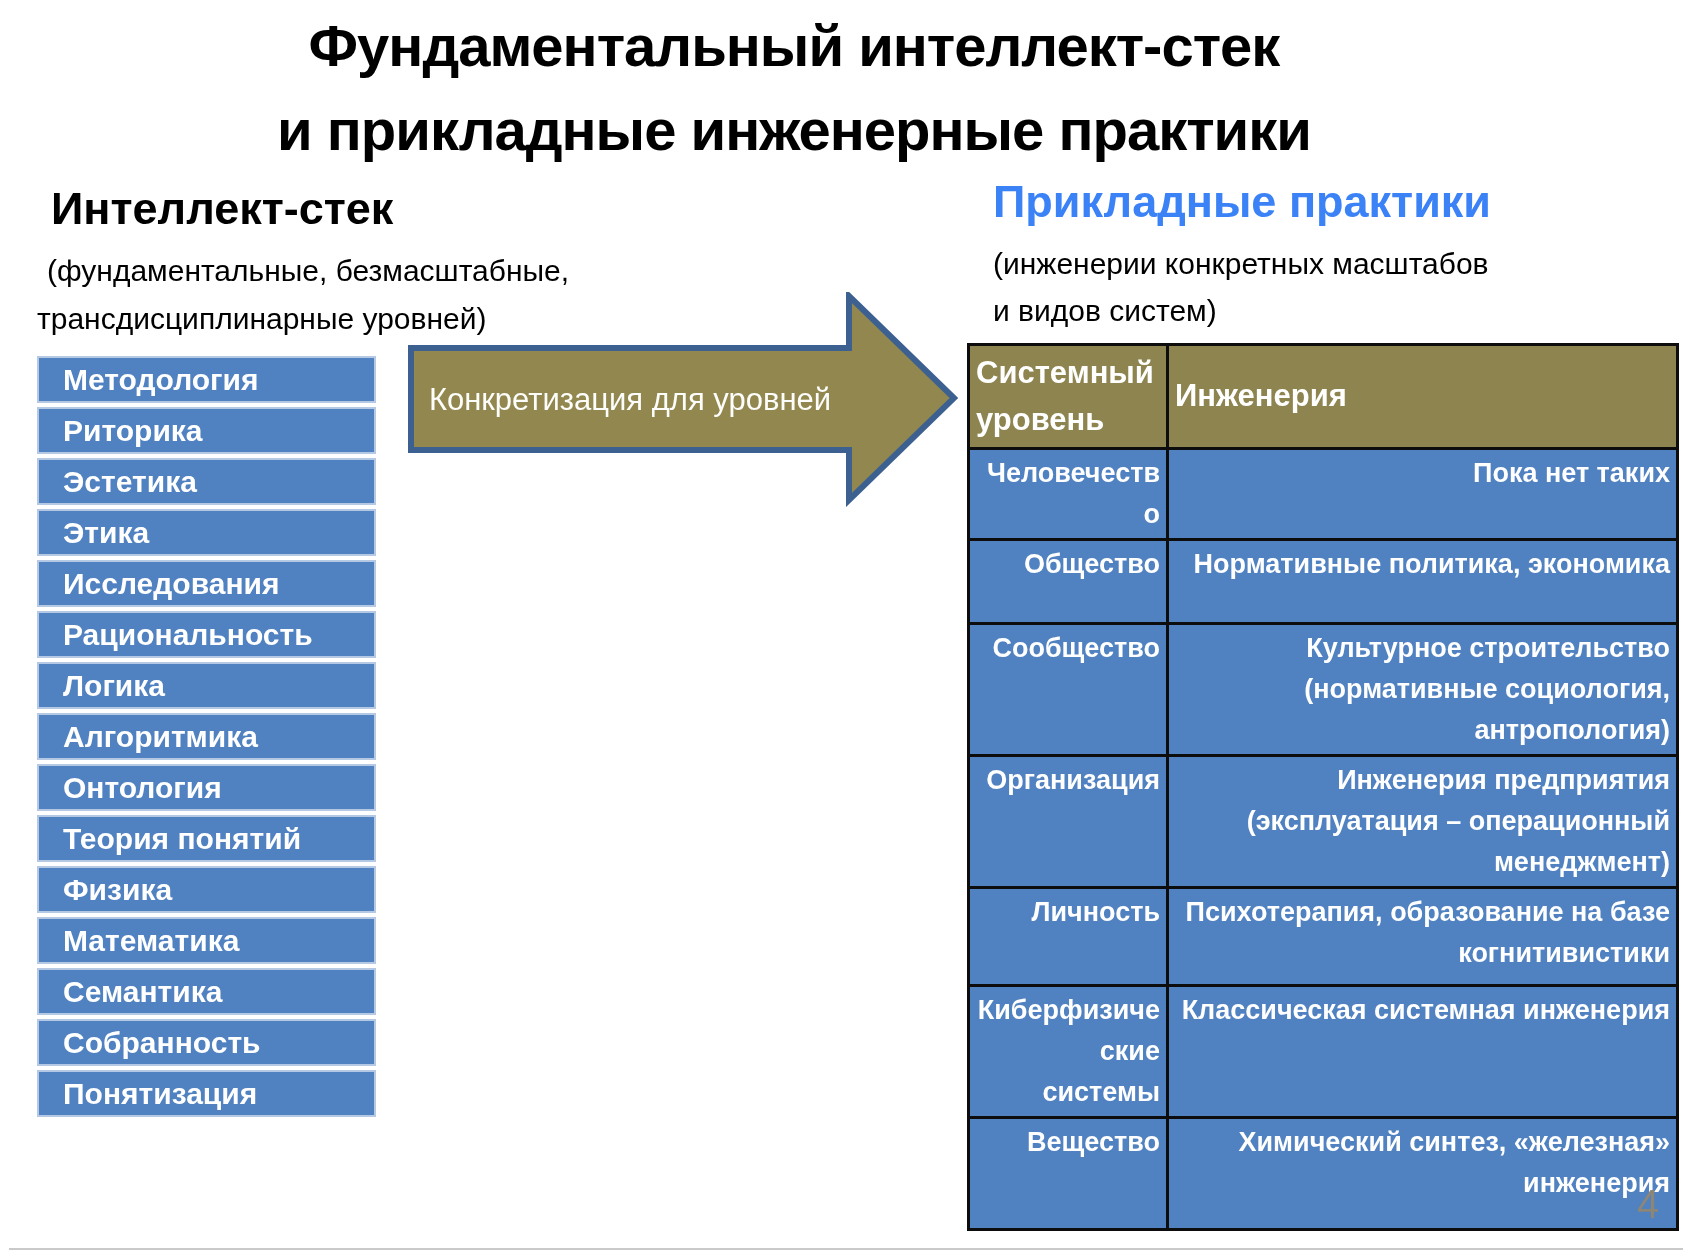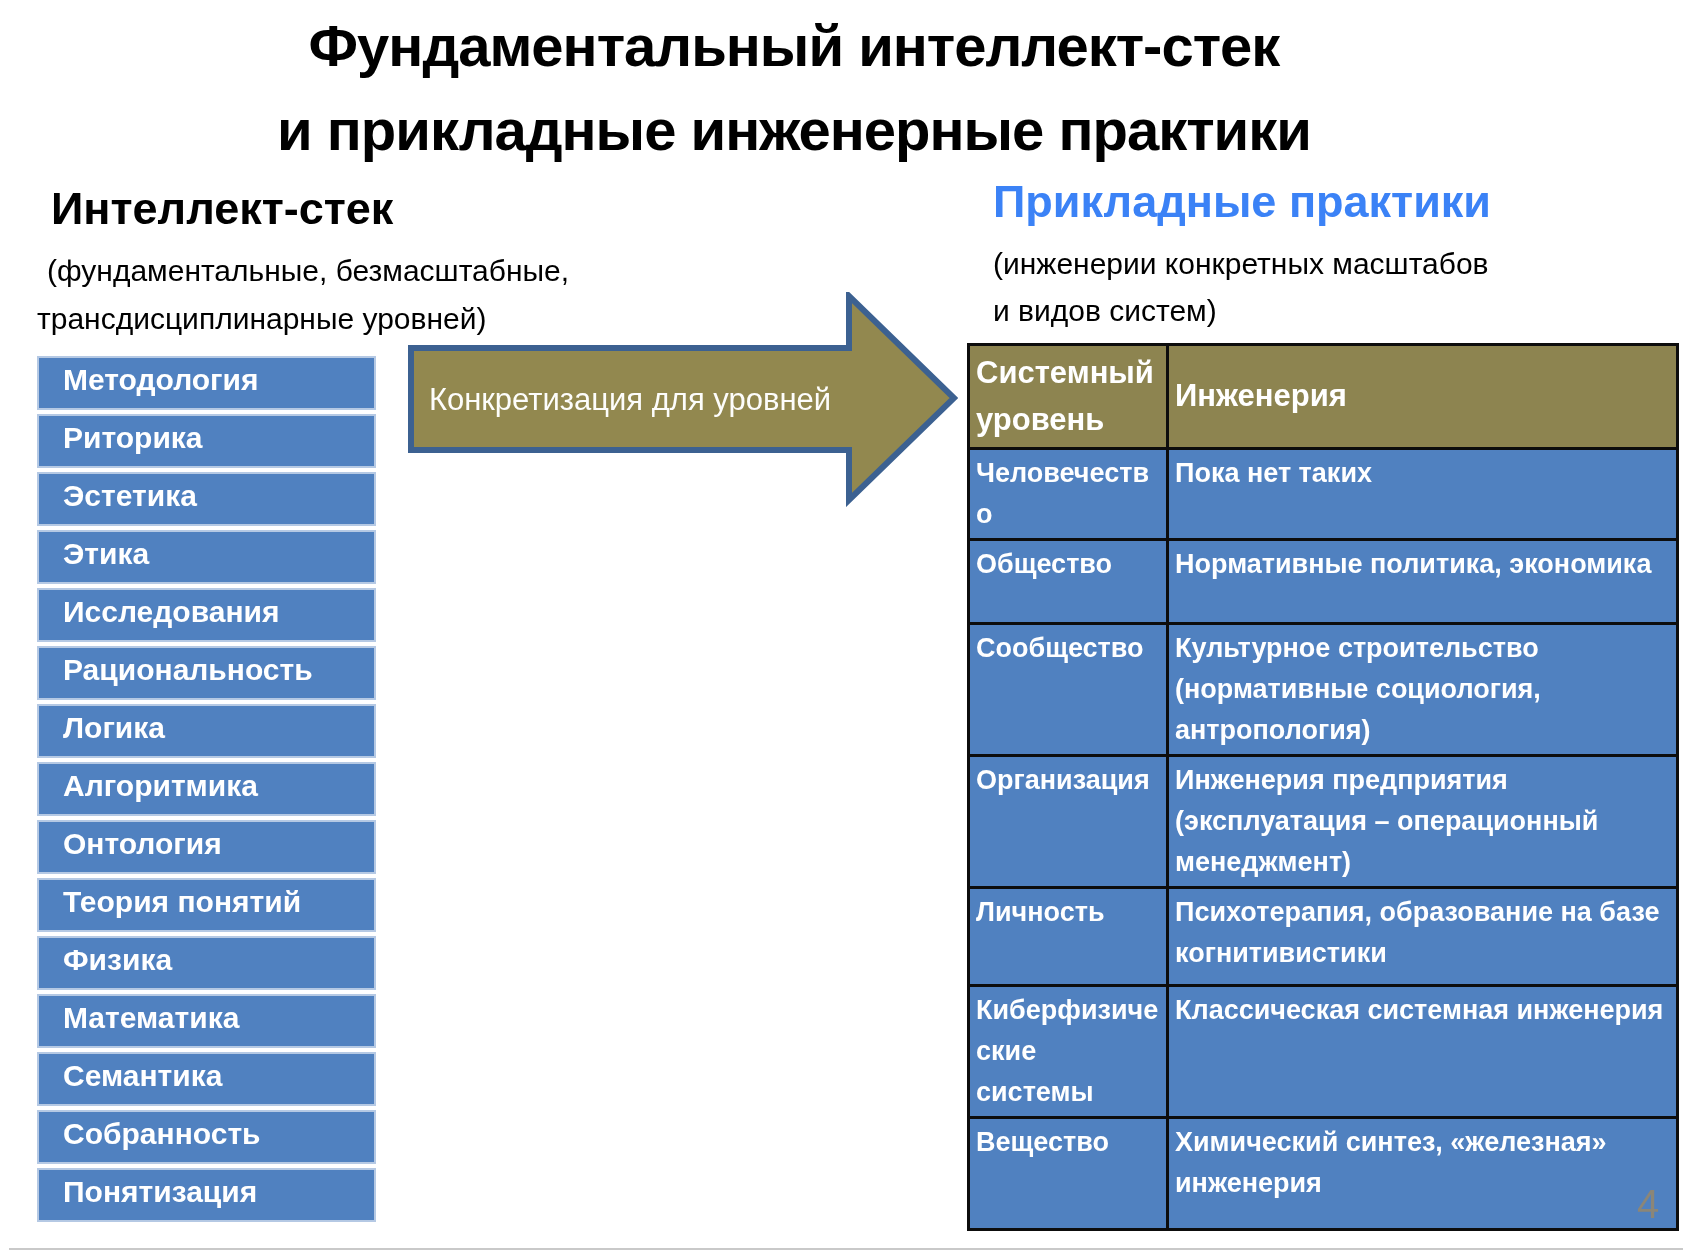--- a/index.html
+++ b/index.html
@@ -20,33 +20,33 @@
   .right-heading{position:absolute;left:984px;top:176px;font-size:45px;font-weight:700;color:#3b82f6;}
   .right-subtitle{position:absolute;left:984px;top:240px;font-size:30px;color:#000;line-height:47px;}
 
   .stack{position:absolute;left:28px;top:356px;width:339px;}
   .stack-item{box-sizing:border-box;color:#fff;font-weight:700;font-size:30px;}
   .stack-item.olive{
     background:#8d8450;border:3px solid #000;height:94px;margin-bottom:3px;
     padding:5px 0 0 24px;line-height:43px;white-space:pre-line;
   }
   .stack-item.blue{
-    background:#5081c0;border:2px solid #b5c9e4;height:54px;margin-bottom:4px;
+    background:#5081c0;border:2px solid #b5c9e4;height:47px;margin-bottom:4px;
     padding-left:24px;line-height:43px;
   }
 
   .arrow-wrap{position:absolute;left:399px;top:292px;width:550px;height:215px;}
   .arrow-wrap svg{display:block;}
   .arrow-label{font-family:"Liberation Sans",sans-serif;font-size:31px;fill:#fdfdfb;}
 
   .ptable-wrap{position:absolute;left:958px;top:343px;width:712px;}
   table.ptable{border-collapse:collapse;table-layout:fixed;width:712px;}
   table.ptable th,table.ptable td{
     border:3px solid #0d0d0d;color:#fff;font-weight:700;
-    padding:3px 6px;overflow:hidden;
+    padding:3px 6px;overflow:hidden;text-align:right;
   }
   table.ptable th{background:#8d8450;font-size:31px;line-height:1.5;text-align:left;vertical-align:middle;}
   table.ptable td{background:#5081c0;font-size:27px;line-height:1.52;vertical-align:top;}
   table.ptable .c1{width:184px;word-break:break-word;overflow-wrap:anywhere;}
 
   .page-number{position:absolute;left:1628px;top:1182px;font-size:40px;color:#8b8678;}
 </style>
 </head>
 <body>
 

